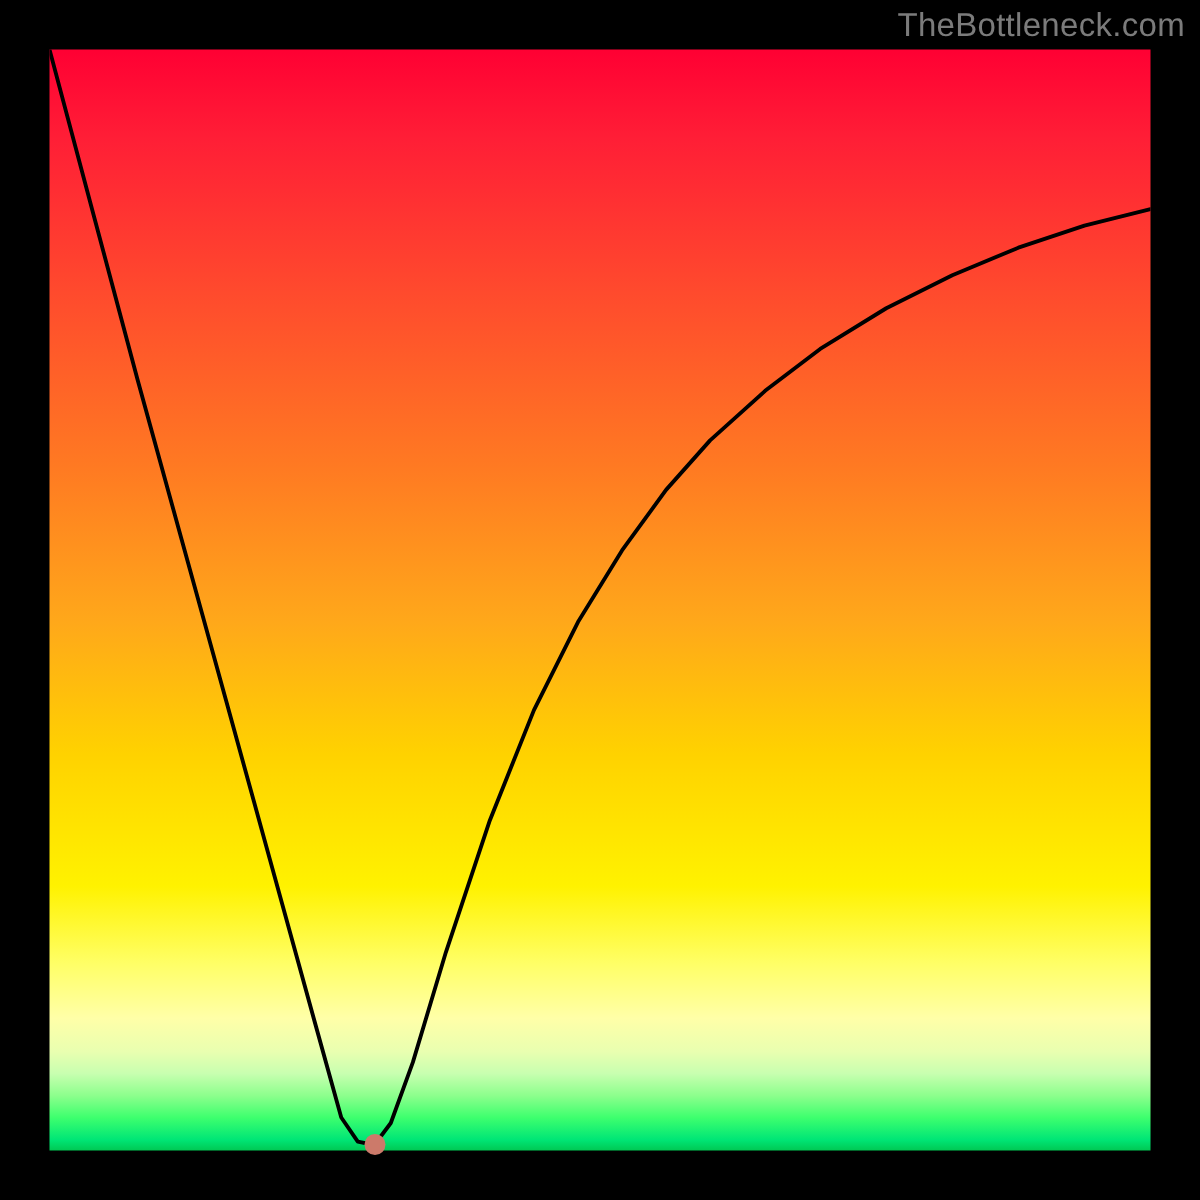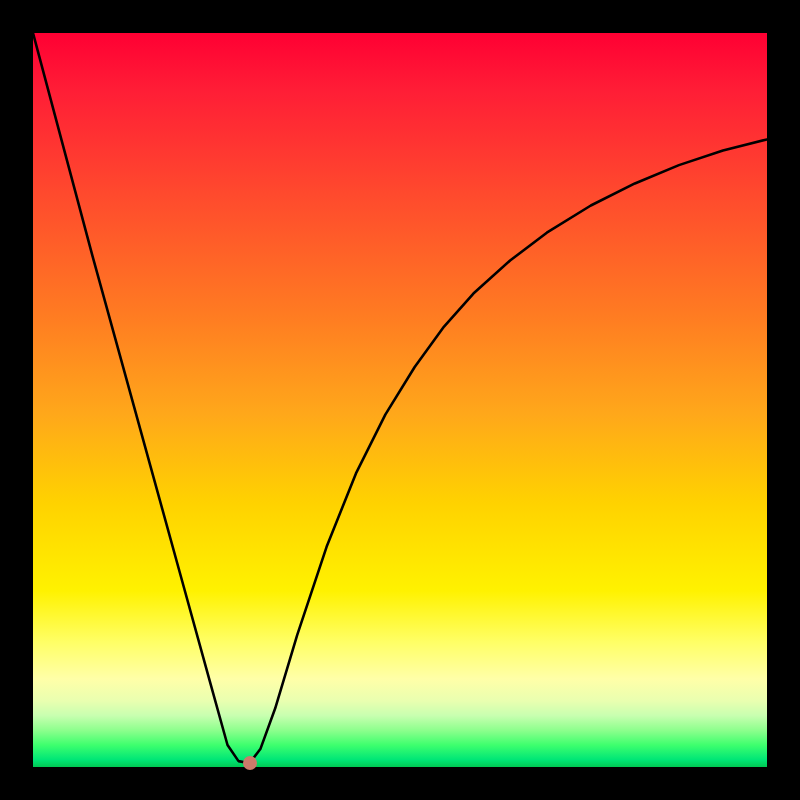--- a/index.html
+++ b/index.html
@@ -76,13 +76,14 @@
 
   <div class="plot-area">
 
     <svg class="curve-svg" viewBox="0 0 100 100" preserveAspectRatio="none">
       <path d="M0.00 0.00 L4.00 15.00 L8.00 30.00 L12.00 44.50 L16.00 59.00 L20.00 73.50 L24.00 88.00 L26.50 97.00 L28.00 99.20 L29.50 99.50 L31.00 97.50 L33.00 92.00 L36.00 82.00 L40.00 70.00 L44.00 60.00 L48.00 52.00 L52.00 45.50 L56.00 40.00 L60.00 35.50 L65.00 31.00 L70.00 27.20 L76.00 23.50 L82.00 20.50 L88.00 18.00 L94.00 16.00 L100.00 14.50" fill="none" stroke="#000000" stroke-width="0.35" stroke-linecap="round" stroke-linejoin="round" id="curve-path"></path>
     </svg>
 
     <div class="dot" id="marker-dot" style="left: 216.53px; top: 730.33px;"></div>
   </div>
 
+  <div class="watermark">TheBottleneck.com</div>
 </div>
 
 </body></html>

